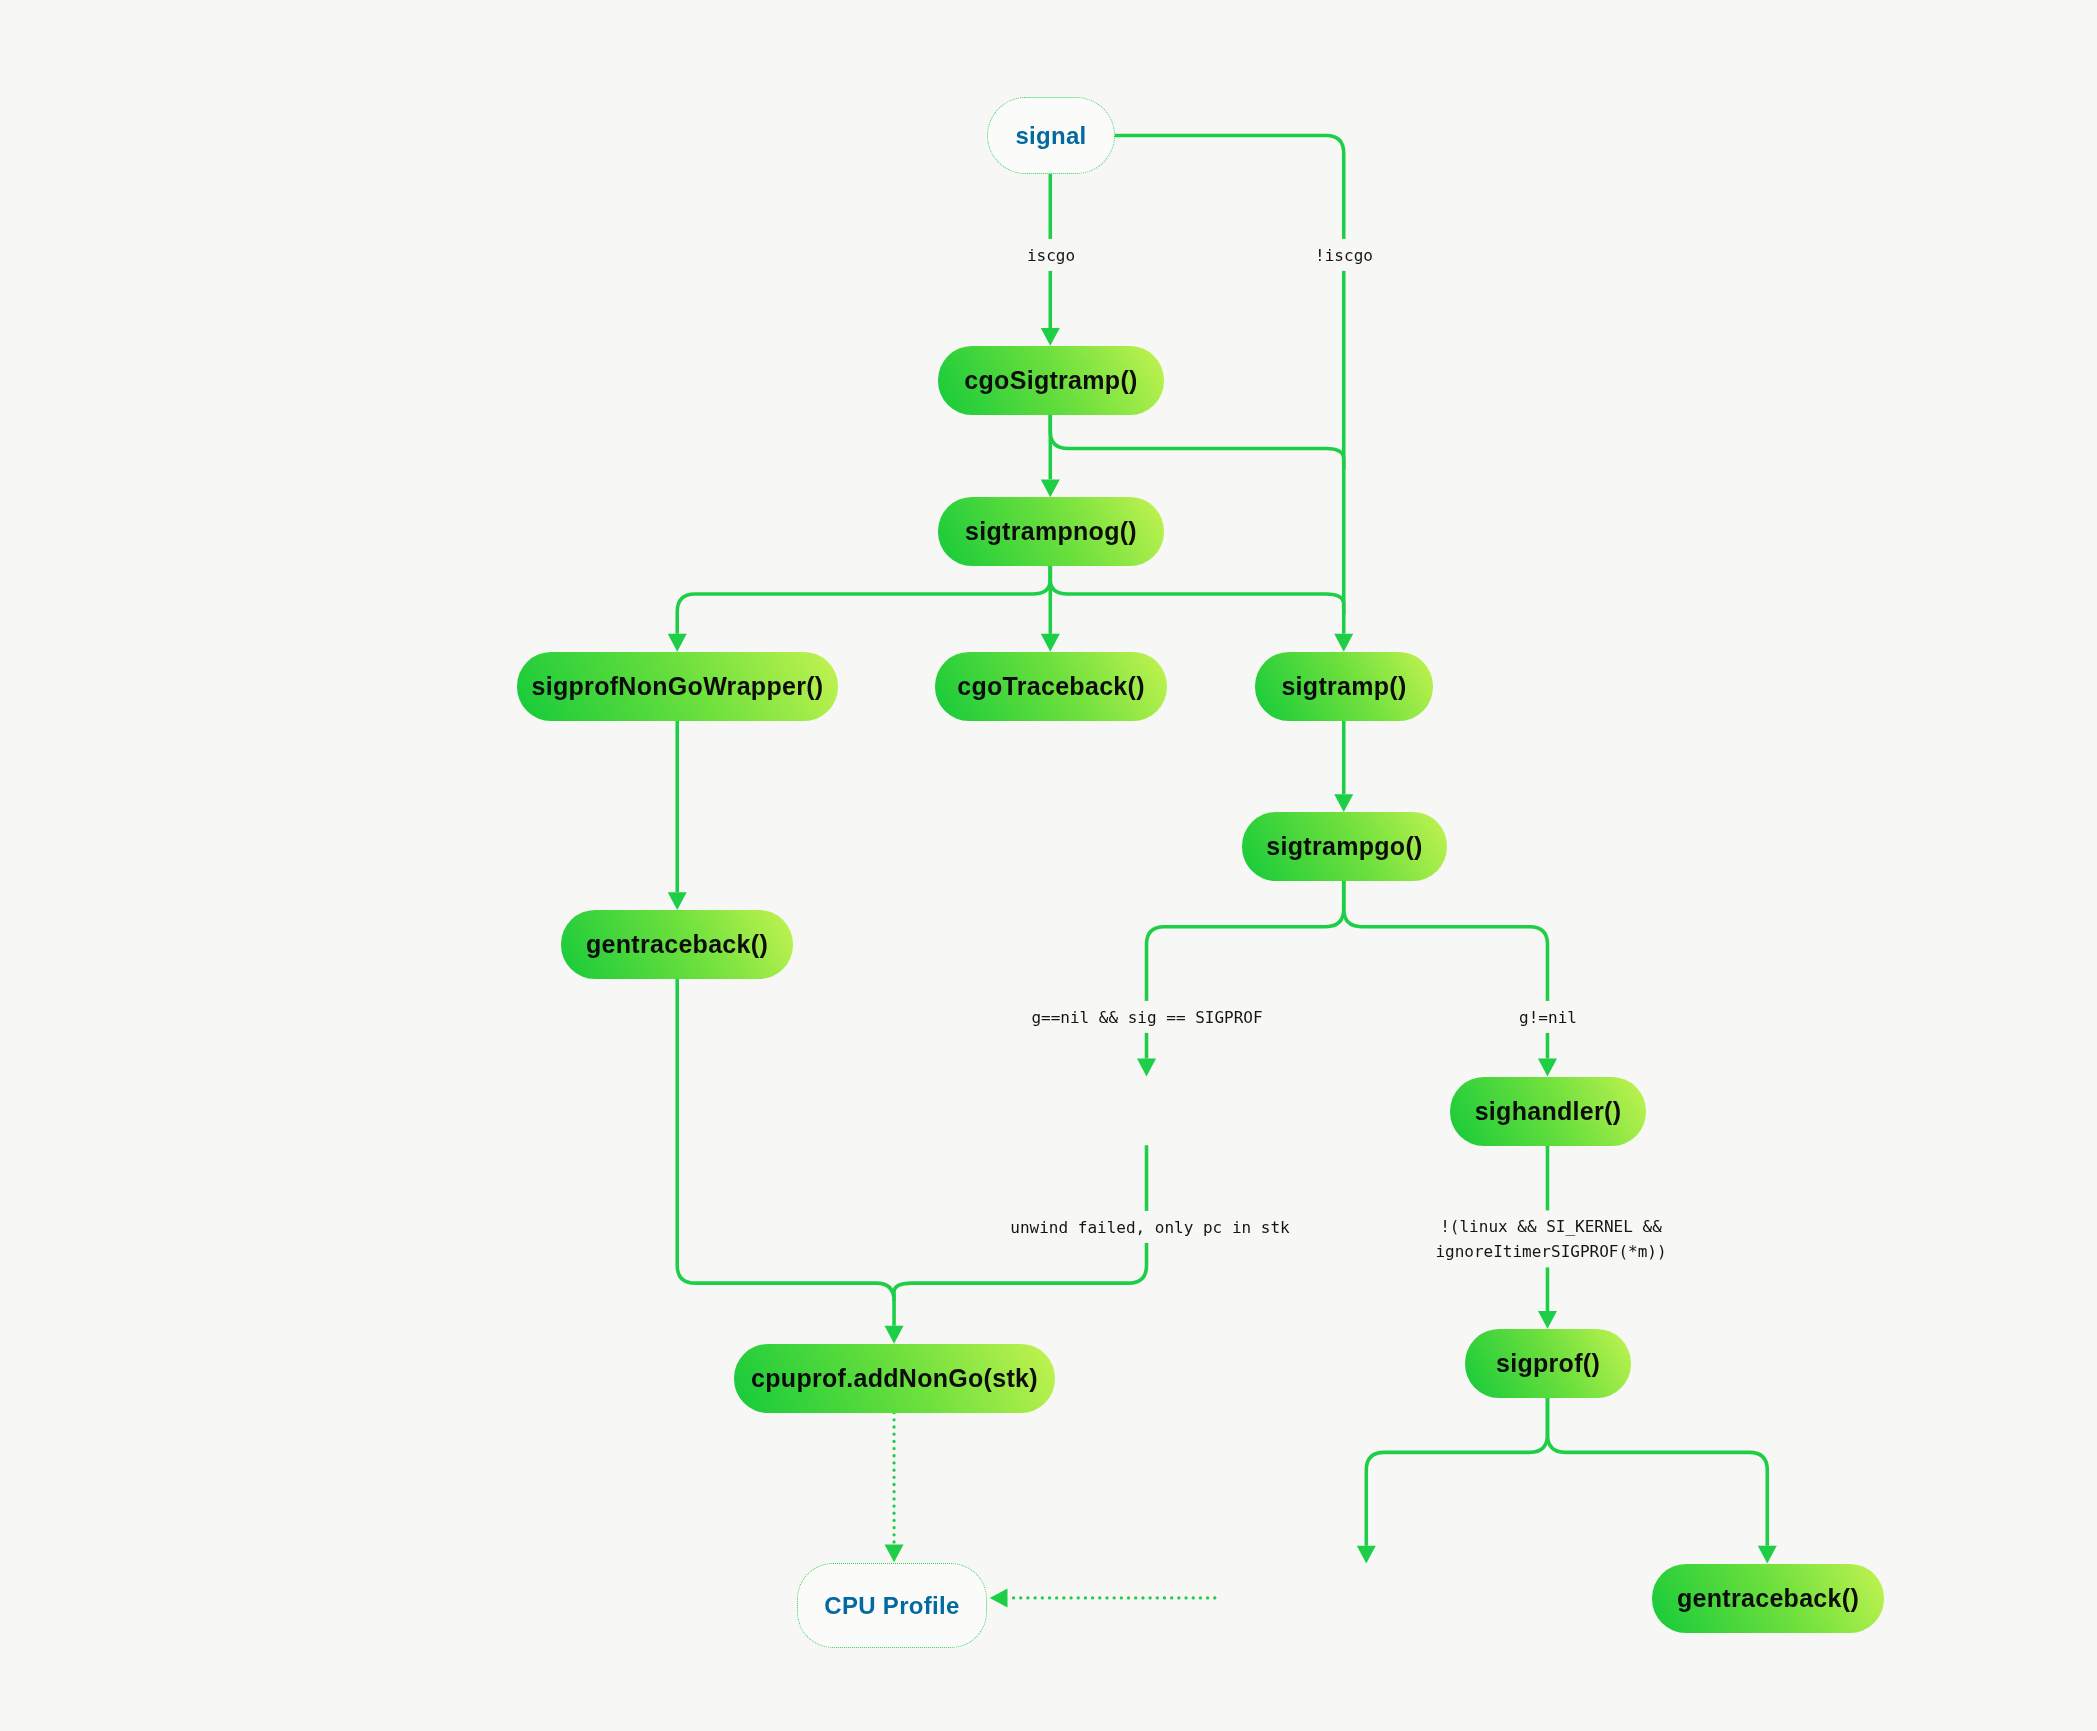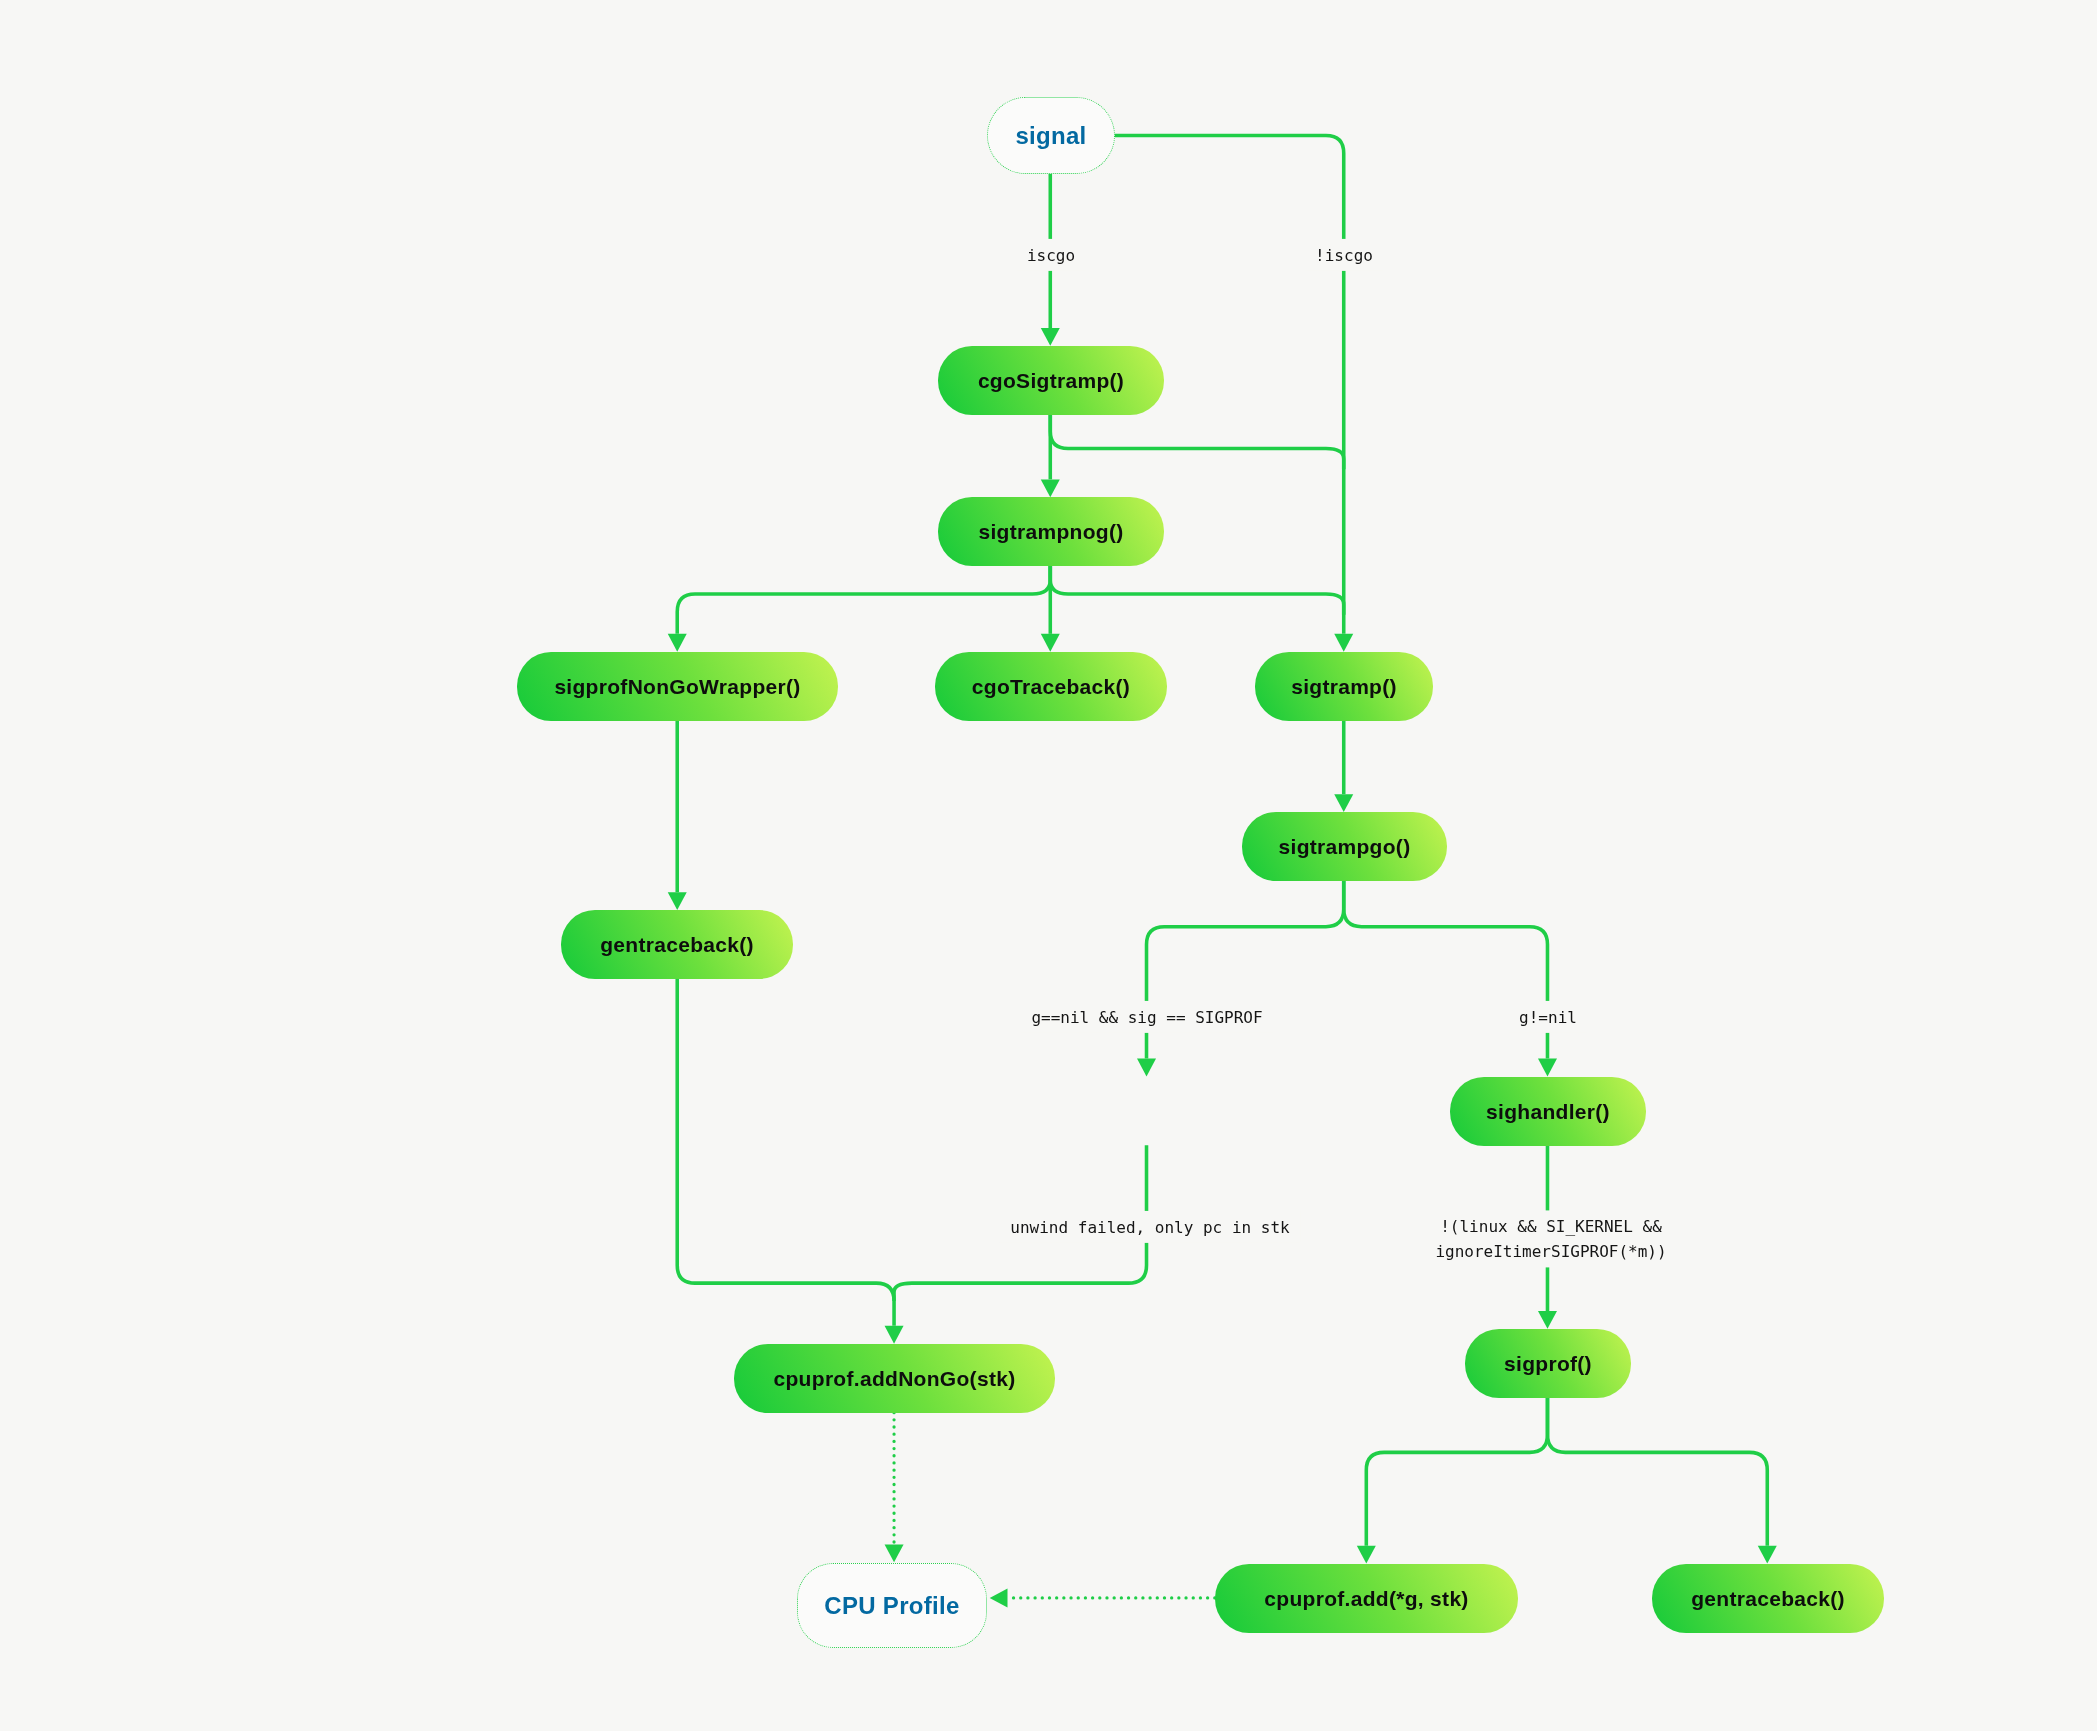--- a/index.html
+++ b/index.html
@@ -17,21 +17,21 @@
     width: 100%; height: 100%;
     display: block;
   }
   .layer { position: absolute; left: 0; top: 0; width: 100%; height: 100%; }
   .node {
     position: absolute;
     display: flex; align-items: center; justify-content: center;
     box-sizing: border-box;
     white-space: nowrap;
     font-weight: 700;
-    font-size: 21px;
+    font-size: 25px;
     letter-spacing: 0.3px;
   }
   .node.func {
     color: #0d0d0d;
     background: linear-gradient(60deg, #15ca3a 0%, #6ee03d 55%, #c4f350 100%);
   }
   .node.terminal {
     color: #0369a1;
     font-size: 24px;
   }
@@ -116,23 +116,20 @@
       </div>
       <div class="node func" style="left: 734px; top: 1344px; width: 321px; height: 69px; border-radius: 34px; color: rgb(13, 13, 13);">
         <span>cpuprof.addNonGo(stk)</span>
       </div>
       <div class="node func" style="left: 1465px; top: 1329px; width: 166px; height: 69px; border-radius: 34px; color: rgb(13, 13, 13);">
         <span>sigprof()</span>
       </div>
       <div class="node terminal" style="left: 797px; top: 1563px; width: 190px; height: 85px; border-radius: 36px; background: rgb(251, 251, 250); border: 1.8px dotted rgb(43, 209, 78);">
         <span>CPU Profile</span>
       </div>
-      <div class="node func" style="left: 1215px; top: 1564px; width: 303px; height: 69px; border-radius: 34px; color: rgb(13, 13, 13);">
-        <span>cpuprof.add(*g, stk)</span>
-      </div>
       <div class="node func" style="left: 1652px; top: 1564px; width: 232px; height: 69px; border-radius: 34px; color: rgb(13, 13, 13);">
         <span>gentraceback()</span>
       </div>
     </div>
   <div id="labels" class="layer">
       <div class="edge-label" style="left: 1051px; top: 255px; background: rgb(247, 247, 245); color: rgb(21, 21, 21);">iscgo</div>
       <div class="edge-label" style="left: 1344px; top: 255px; background: rgb(247, 247, 245); color: rgb(21, 21, 21);">!iscgo</div>
       <div class="edge-label" style="left: 1147px; top: 1017px; background: rgb(247, 247, 245); color: rgb(21, 21, 21);">g==nil &amp;&amp; sig == SIGPROF</div>
       <div class="edge-label" style="left: 1548px; top: 1017px; background: rgb(247, 247, 245); color: rgb(21, 21, 21);">g!=nil</div>
       <div class="edge-label" style="left: 1150px; top: 1227px; background: rgb(247, 247, 245); color: rgb(21, 21, 21);">unwind failed, only pc in stk</div>

